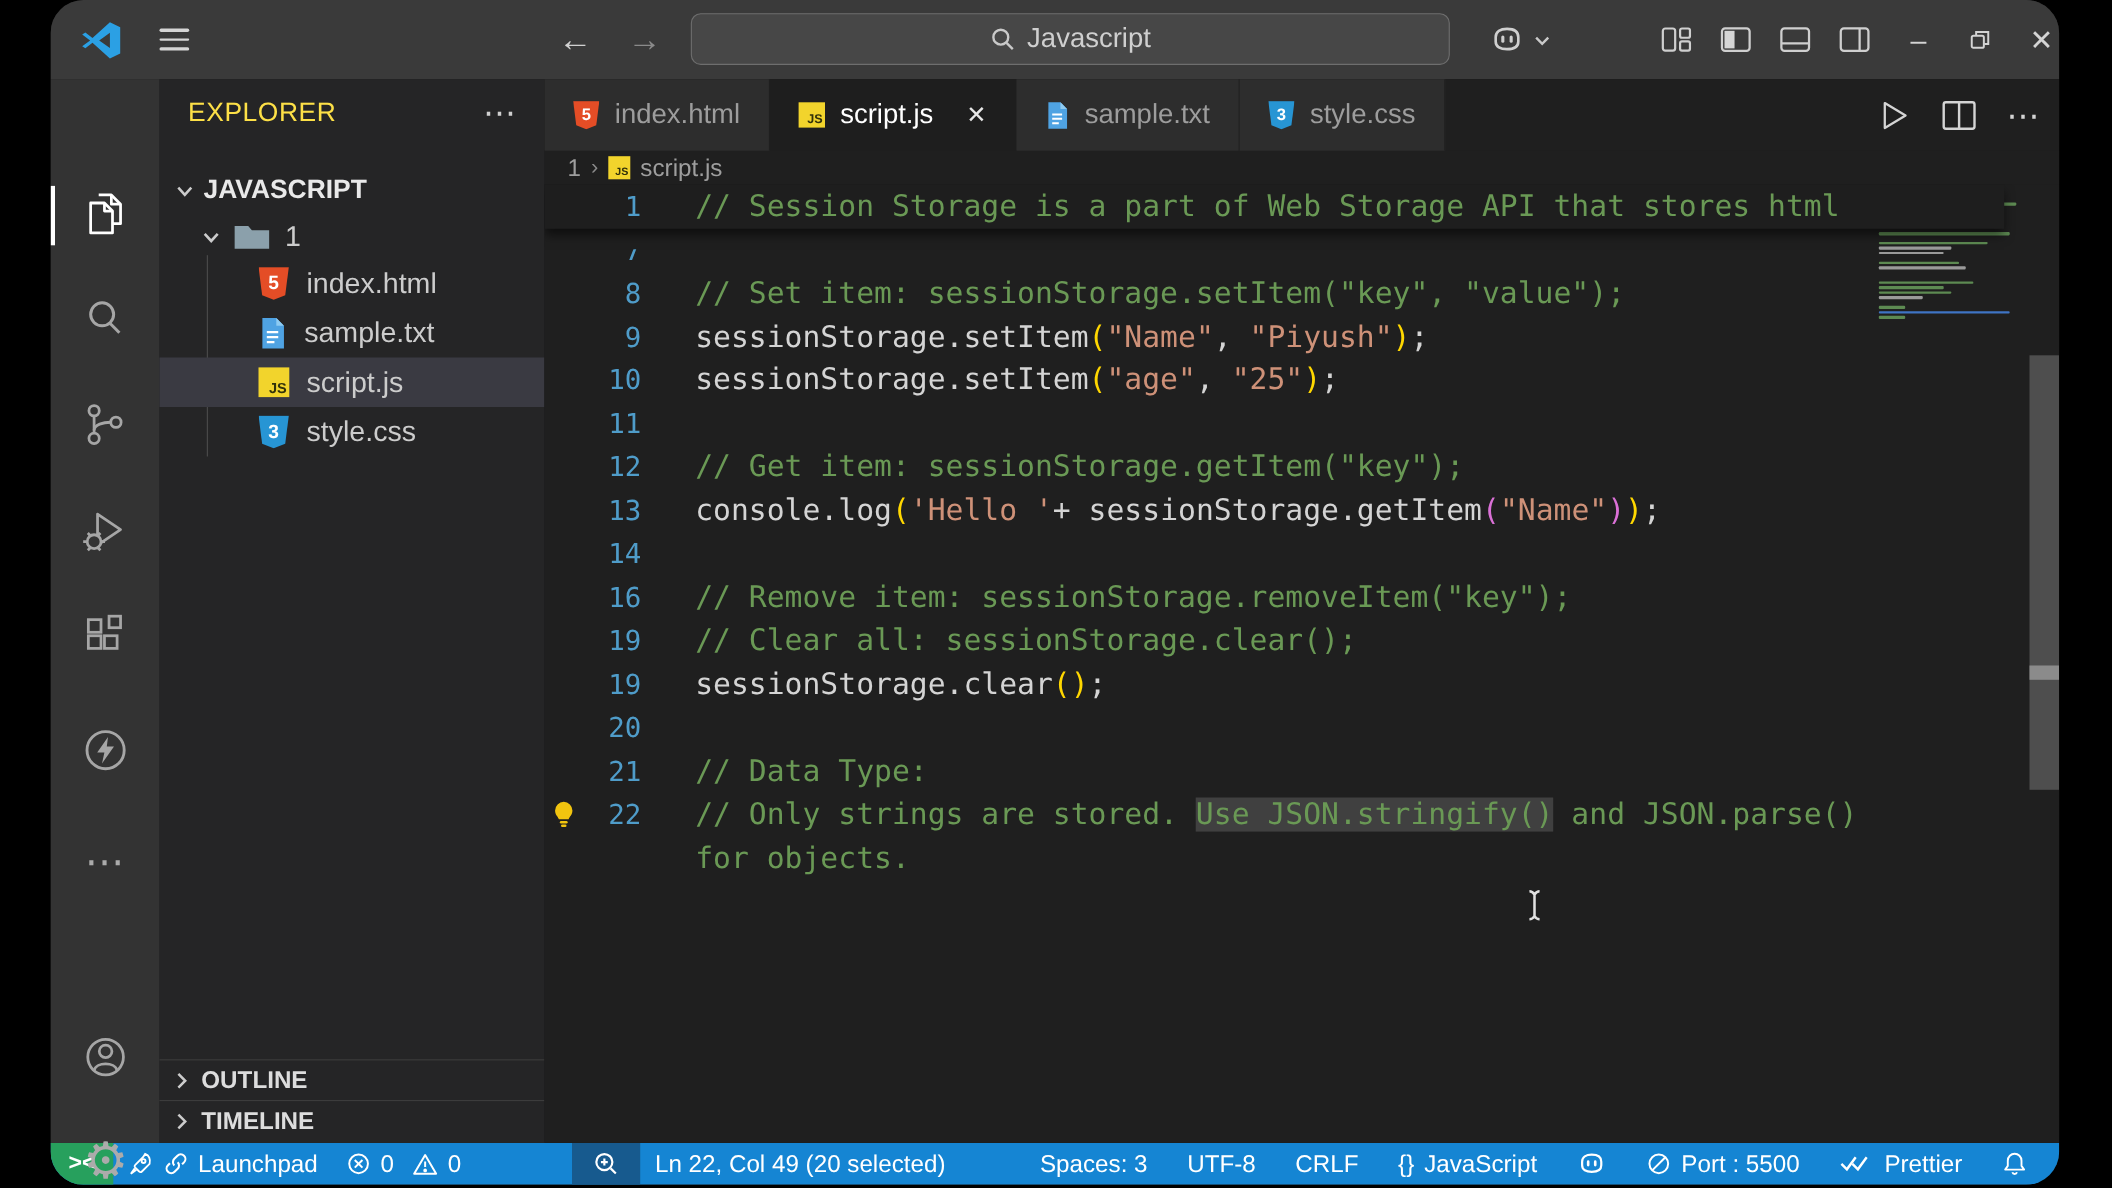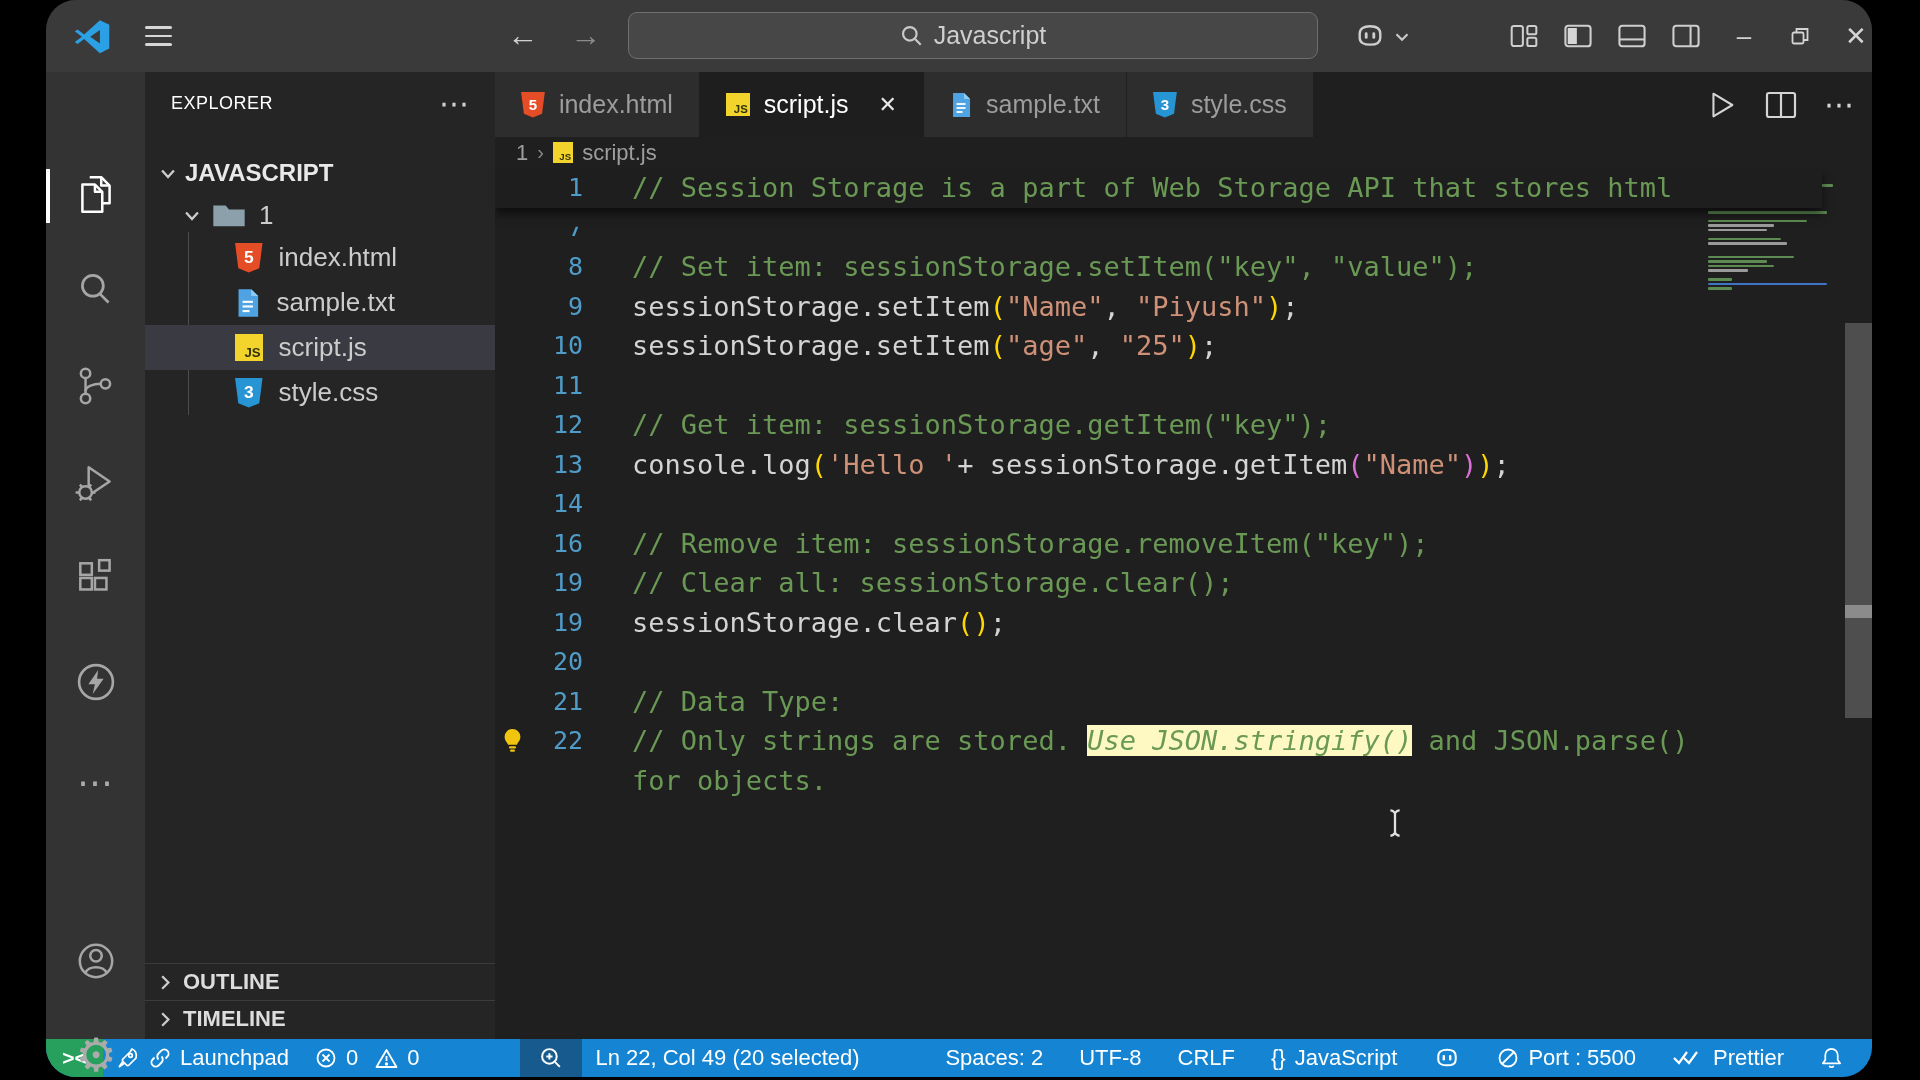--- a/index.html
+++ b/index.html
@@ -26,21 +26,21 @@
   #main{flex:1 1 auto;display:flex;min-height:0;}
   
   #activitybar{width:99px;background:#333333;position:relative;flex:0 0 auto;}
   .act{position:absolute;left:25px;width:50px;height:50px;display:flex;align-items:center;justify-content:center;}
   #act-indicator{position:absolute;left:0;top:97px;width:4px;height:54px;background:#fff;}
   #act-gear-glyph{font-size:46px;color:#ababab;line-height:1;}
   #act-dots{font-size:36px;color:#ababab;letter-spacing:2px;}
   
   #sidebar{width:350px;background:#252526;position:relative;flex:0 0 auto;color:#cccccc;}
   #exp-header{position:absolute;top:0;left:0;right:0;height:62px;display:flex;align-items:center;padding:0 26px;}
-  #exp-title{font-size:18px;letter-spacing:.5px;color:#ffffff;}
+  #exp-title{font-size:24px;letter-spacing:.5px;color:#fde047;}
   #exp-dots{margin-left:auto;font-size:30px;color:#cfcfcf;}
   .trow{position:absolute;left:0;right:0;height:42px;display:flex;align-items:center;font-size:26px;}
   #row-root{top:80px;font-weight:bold;color:#e9e9e9;font-size:24px;}
   #row-root .chev{margin:0 8px 0 14px;}
   #row-folder{top:122px;}
   #row-folder .chev{margin:0 10px 0 38px;}
   .frow{position:absolute;left:0;right:0;height:45px;display:flex;align-items:center;}
   .frow .ficon{margin-left:90px;margin-right:16px;display:flex;}
   .frow.selected{background:#3a3a42;}
   .frow .flabel{font-size:26px;color:#cccccc;}
@@ -59,21 +59,21 @@
   #breadcrumb{height:31px;display:flex;align-items:center;gap:9px;padding-left:21px;
     font-size:22px;color:#9e9e9e;flex:0 0 auto;}
   #codearea{flex:1 1 auto;position:relative;overflow:hidden;background:#1f1f1f;
     font-family:"DejaVu Sans Mono",monospace;font-size:27px;}
   .crow{display:flex;align-items:center;height:39.5px;white-space:pre;}
   .bulbslot{width:34px;flex:0 0 auto;display:flex;align-items:center;justify-content:center;}
   .lnum{width:54px;flex:0 0 auto;text-align:right;color:#4f9cc9;font-size:25px;}
   .ltext{padding-left:49px;}
   .tk.cm{color:#6a9955;} .tk.id{color:#d4d4d4;} .tk.st{color:#ce9178;}
   .tk.p1{color:#ffd700;} .tk.p2{color:#da70d6;}
-  .tk.sel{background:#fef9c3;font-style:italic;}
+  .tk.sel{background:#404040;}
   #sticky-row{position:absolute;left:0;right:50px;top:0;background:#1e1e1e;z-index:3;
     box-shadow:0 6px 9px rgba(0,0,0,.55);}
   #code-rows{position:absolute;left:0;right:50px;top:39.5px;z-index:1;}
   #row7 .lnum{clip-path:inset(48% 0 0 0);}
   #minimap{position:absolute;top:16px;right:32px;width:132px;z-index:2;}
   .mrow{height:2.6px;margin-bottom:1.9px;border-radius:1px;}
   .mrow.cm{background:#5d8a52;} .mrow.id{background:#9a9a9a;}
   .mrow.sel{background:#3f74c4;}
   #vscrollbar{position:absolute;right:0;top:155px;width:27px;height:395px;background:#4e4e4e;z-index:2;}
   #vscroll-band{position:absolute;left:0;right:0;top:282px;height:13px;background:#8b8b8b;}
@@ -467,21 +467,21 @@
       <svg width="25" height="25" viewBox="0 0 24 24" fill="none" stroke="#ffffff" stroke-width="1.9">
         <circle cx="10" cy="10" r="7"></circle>
           <path d="M10 7 v6 M7 10 h6 M15.5 15.5 l4.5 4.5"></path>
       </svg>
     </div>
     <div class="sb-item">
       <span>Ln 22, Col 49 (20 selected)</span>
     </div>
     <div id="sb-right">
       <div class="sb-item">
-        <span>Spaces: 2</span>
+        <span>Spaces: 3</span>
       </div>
       <div class="sb-item">
         <span>UTF-8</span>
       </div>
       <div class="sb-item">
         <span>CRLF</span>
       </div>
       <div class="sb-item">
         <span>{}</span>
         <span>JavaScript</span>

